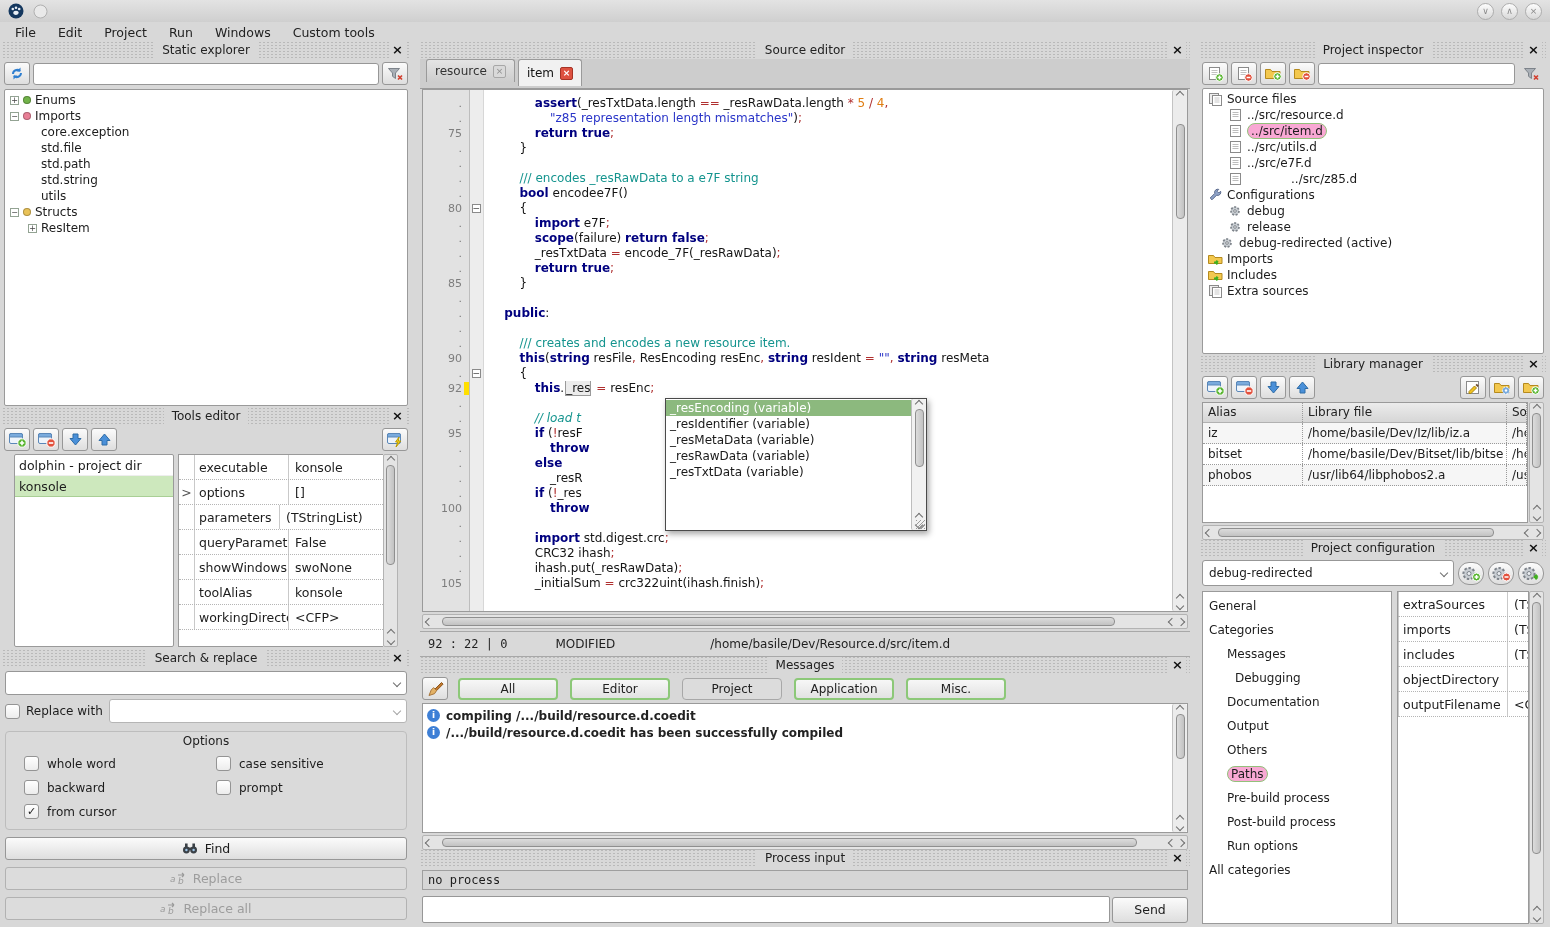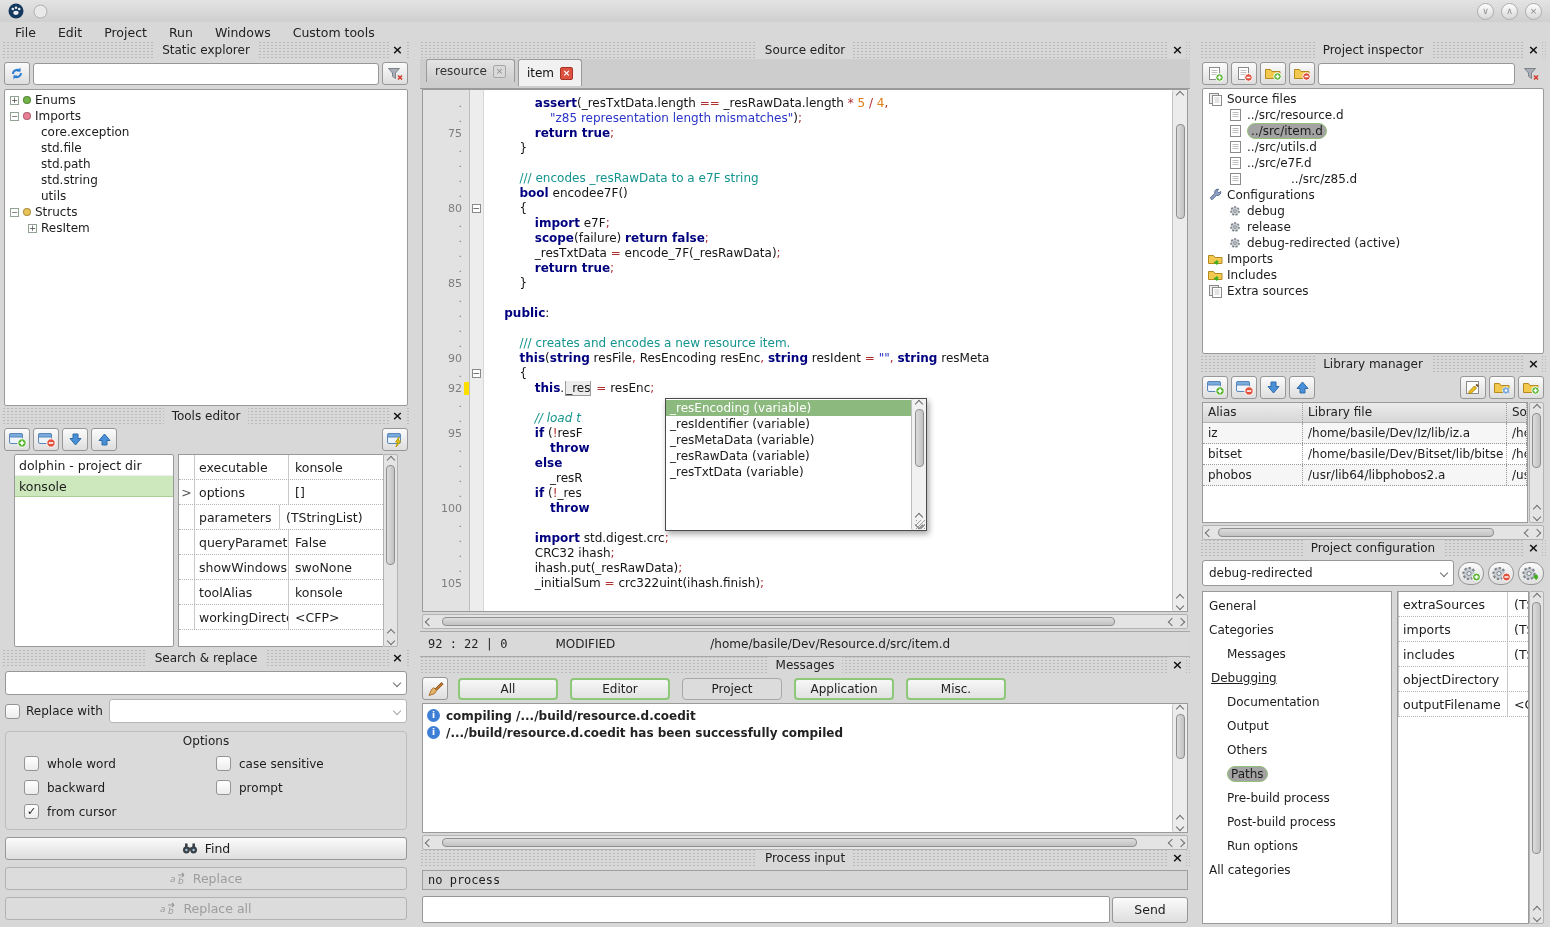--- a/index.html
+++ b/index.html
@@ -30,21 +30,21 @@
   .spacer{flex:1}
   .input{background:#fff;border:1px solid #979797;border-radius:3px;height:22px;flex:1;min-width:0;padding:0 4px;font-size:12px}
   .white{background:#fff;border:1px solid #9a9a9a;border-radius:2px}
   
   .tree{overflow:hidden;padding:2px 0}
   .trow{display:flex;align-items:center;height:16px;gap:4px;white-space:nowrap}
   .expander{width:9px;height:9px;border:1px solid #93a393;background:#fff;font-size:8px;line-height:7px;text-align:center;color:#444;flex:none}
   .tree-conn{width:9px;flex:none}
   .dot{width:8px;height:8px;border-radius:50%;flex:none;box-shadow:inset 0 0 0 1px rgba(0,0,0,.25)}
   .tlabel{font-size:12px}
-  .sel{background:#a3a3a3;border:1px solid #93c07b;border-radius:8px;padding:0 3px}
+  .sel{background:#f9a8d4;border:1px solid #93c07b;border-radius:8px;padding:0 3px}
   .ticon{width:16px;display:flex;justify-content:center;flex:none}
   
   .pg{background:#fff;border:1px solid #9a9a9a;display:flex;flex-direction:column;overflow:hidden}
   .pgrow{display:flex;height:25px;align-items:center;border-bottom:1px dotted #b5b5b5;font-size:12.5px;flex:none}
   .pgmark{width:15px;text-align:center;color:#555;flex:none}
   .pgname{border-left:1px solid #c9c9c9;border-right:1px solid #c9c9c9;overflow:hidden;white-space:nowrap;padding-left:4px;height:100%;display:flex;align-items:center}
   .pgval{flex:1;padding-left:6px;overflow:hidden;white-space:nowrap}
   
   .vscroll{width:15px;flex:none;background:#e4e4e4;border:1px solid #b3b3b3;border-radius:2px;display:flex;flex-direction:column;align-items:center;padding:2px 0}
   .hscroll{height:15px;flex:none;background:#e4e4e4;border:1px solid #b3b3b3;border-radius:2px;display:flex;align-items:center;padding:0 3px;gap:3px}
@@ -878,21 +878,21 @@
             </div>
             <div class="trow" style="padding-left: 24px;">
               <span class="ticon">
                 <svg width="12" height="12">
                   <circle cx="6" cy="6" r="4" fill="#c8cdd2" stroke="#7d838a" stroke-width="1.7" stroke-dasharray="2 1.5"></circle>
                   <circle cx="6" cy="6" r="1.3" fill="#fff" stroke="#7d838a"></circle>
                 </svg>
               </span>
               <span class="tlabel">release</span>
             </div>
-            <div class="trow" style="padding-left: 24px;">
+            <div class="trow" style="padding-left: 16px;">
               <span class="ticon">
                 <svg width="12" height="12">
                   <circle cx="6" cy="6" r="4" fill="#c8cdd2" stroke="#7d838a" stroke-width="1.7" stroke-dasharray="2 1.5"></circle>
                   <circle cx="6" cy="6" r="1.3" fill="#fff" stroke="#7d838a"></circle>
                 </svg>
               </span>
               <span class="tlabel">debug-redirected (active)</span>
             </div>
             <div class="trow" style="padding-left: 4px;">
               <span class="ticon">
@@ -1082,21 +1082,21 @@
           <div id="cfg-tree">
               <div class="trow" style="padding-left: 6px;">
                 <span class="tlabel">General</span>
               </div>
               <div class="trow" style="padding-left: 6px;">
                 <span class="tlabel">Categories</span>
               </div>
               <div class="trow" style="padding-left: 24px;">
                 <span class="tlabel">Messages</span>
               </div>
-              <div class="trow" style="padding-left: 8px; text-decoration: underline;">
+              <div class="trow" style="padding-left: 32px;">
                 <span class="tlabel">Debugging</span>
               </div>
               <div class="trow" style="padding-left: 24px;">
                 <span class="tlabel">Documentation</span>
               </div>
               <div class="trow" style="padding-left: 24px;">
                 <span class="tlabel">Output</span>
               </div>
               <div class="trow" style="padding-left: 24px;">
                 <span class="tlabel">Others</span>

